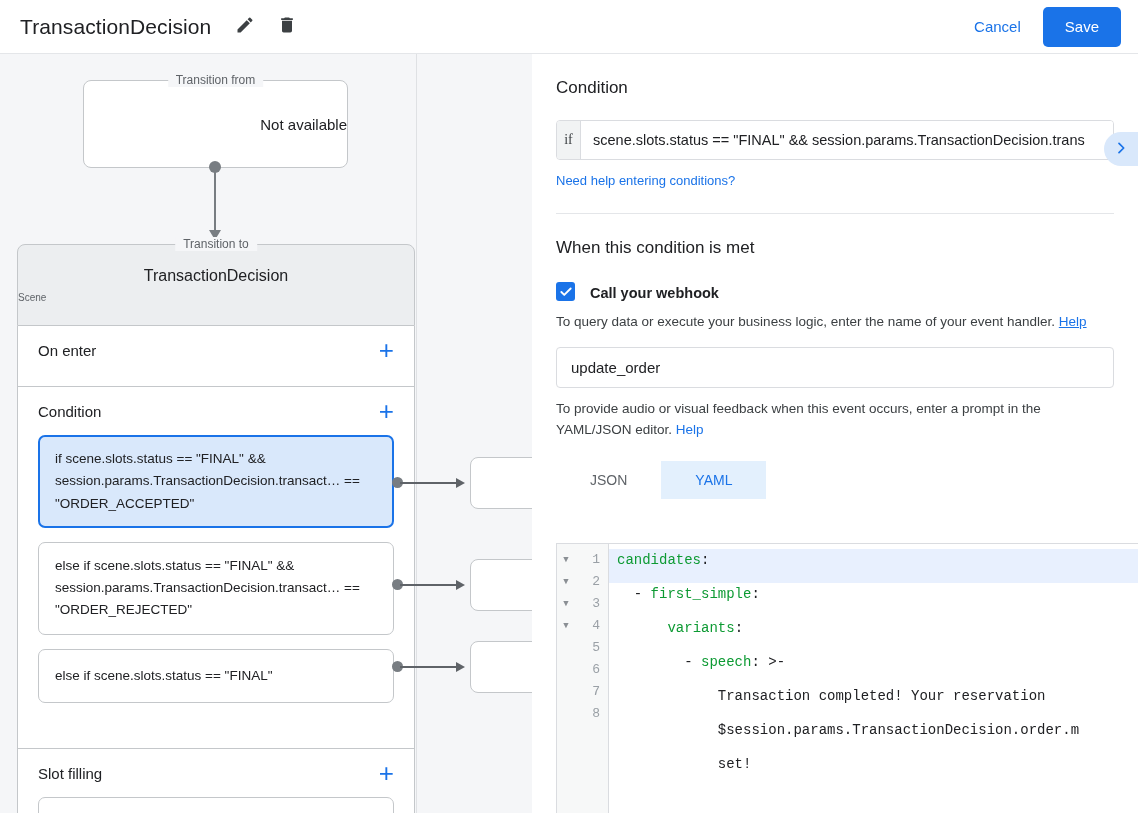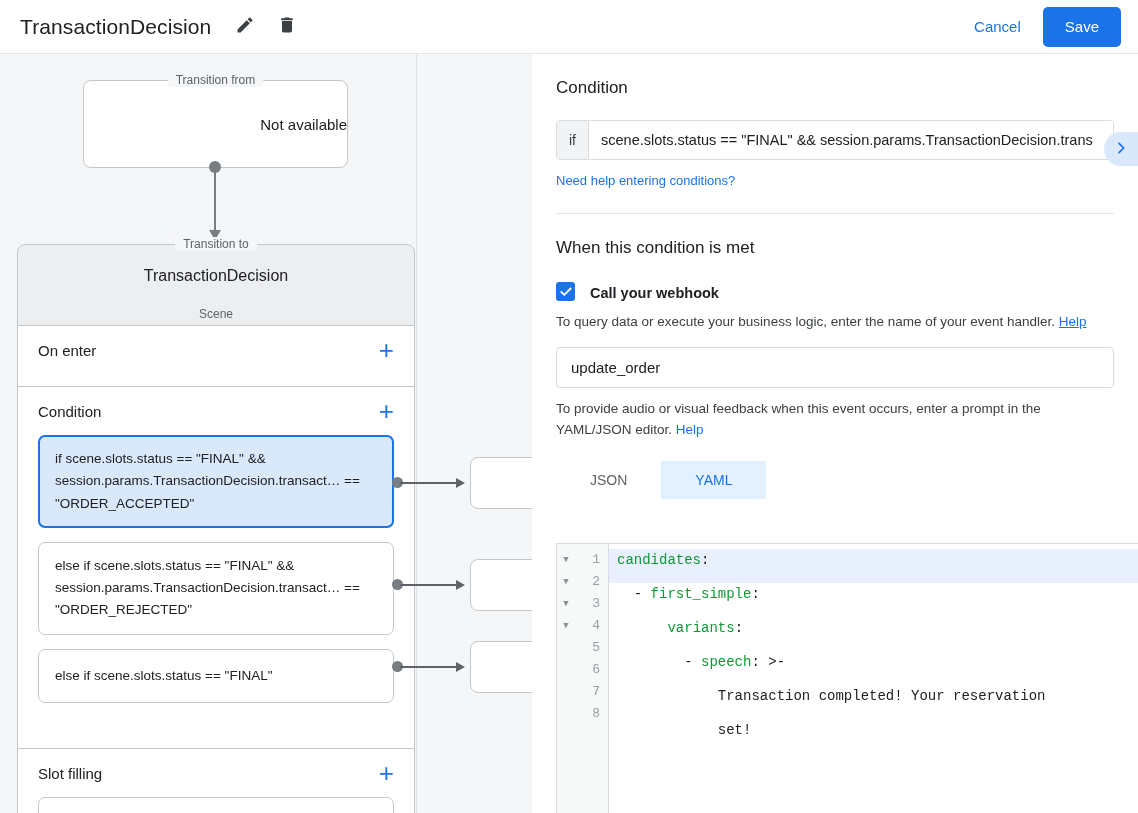--- a/index.html
+++ b/index.html
@@ -81,21 +81,21 @@
   
   .scene-card {
     position: absolute; left: 17px; top: 190px; width: 398px;
     border: 1px solid #c4c7ca; border-radius: 8px 8px 0 0;
     background: #eceef0; height: 82px;
   }
   .scene-name {
     text-align: center; font-size: 16px; color: #202124; margin-top: 22px;
   }
   .scene-sub {
-    text-align: center; font-size: 12px; color: #5f6368; margin-top: 22px;
+    font-size: 10px; color: #5f6368; margin-top: 7px;
   }
 
   .section-card {
     position: absolute; left: 17px; width: 398px;
     background: #fff;
     border: 1px solid #c4c7ca; border-top: none;
   }
   .sec-on-enter { top: 272px; height: 61px; }
   .sec-condition { top: 333px; height: 362px; }
   .sec-slotfill  { top: 695px; height: 120px; }
@@ -158,23 +158,23 @@
   }
   .rp-section { padding: 0 24px; }
   .rp-h {
     font-size: 17px; color: #202124; padding-top: 24px;
   }
   .cond-input-row {
     display: flex; margin-top: 22px; height: 40px;
     border: 1px solid #dadce0; border-radius: 4px; overflow: hidden;
   }
   .cond-if {
-    width: 32px; background: #f1f3f4; border-right: 1px solid #dadce0;
+    width: 24px; background: #f1f3f4; border-right: 1px solid #dadce0;
     display: flex; align-items: center; justify-content: center;
-    font-size: 14px; color: #3c4043;
+    font-size: 14px; color: #3c4043; font-family: Liberation Serif, serif;
   }
   .cond-input {
     flex: 1; border: none; outline: none; padding: 0 12px;
     font-size: 14.5px; color: #202124;
     font-family: "Liberation Sans", sans-serif;
     background: #fff;
   }
   .help-link {
     display: inline-block; margin-top: 13px;
     font-size: 13px; color: #1a73e8; text-decoration: none; cursor: pointer;
@@ -438,16 +438,17 @@
         <span class="fold"></span>
         <span class="gl-num">8</span>
       </div>
     </div>
   <div class="code" id="code">
       <div class="cl hl"><span class="key">candidates</span><span class="punct">:</span></div>
       <div class="cl">  - <span class="key">first_simple</span><span class="punct">:</span></div>
       <div class="cl">      <span class="key">variants</span><span class="punct">:</span></div>
       <div class="cl">        - <span class="key">speech</span><span class="punct">: &gt;-</span></div>
       <div class="cl">            Transaction completed! Your reservation</div>
+      <div class="cl">            $session.params.TransactionDecision.order.m</div>
       <div class="cl">            set!</div>
       <div class="cl"></div>
     </div>
 </div>
 
 </body></html>

